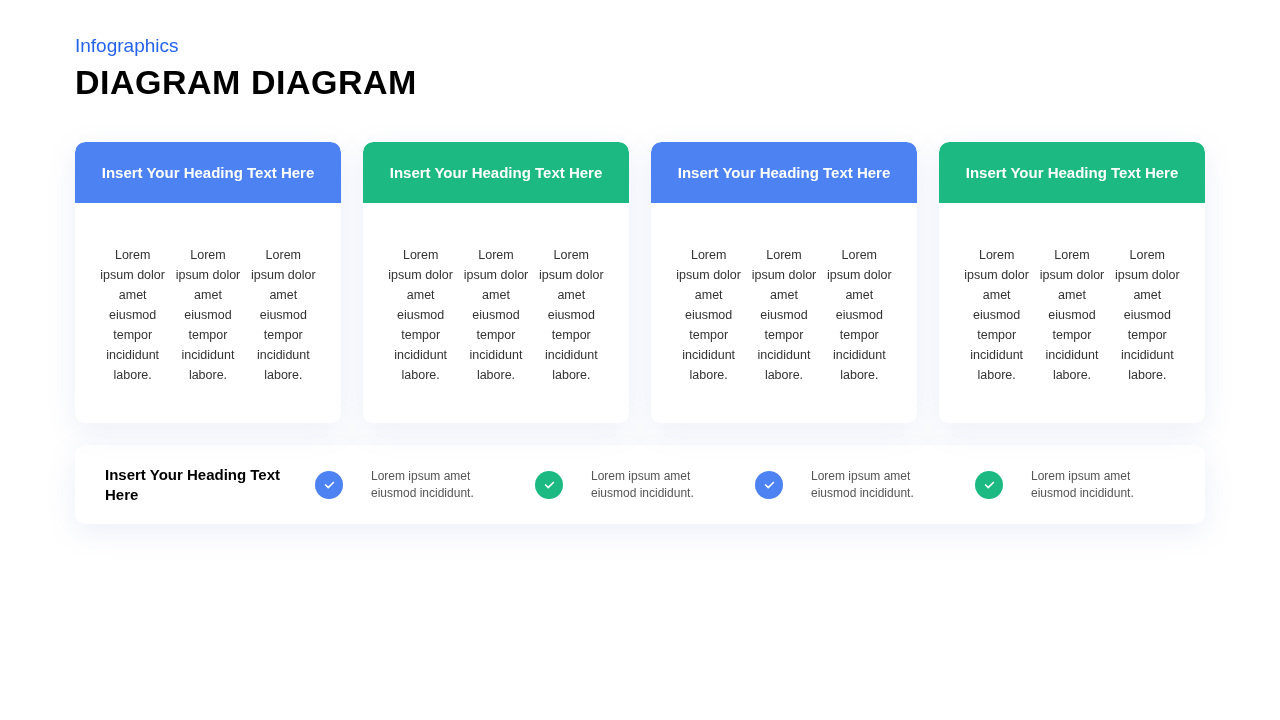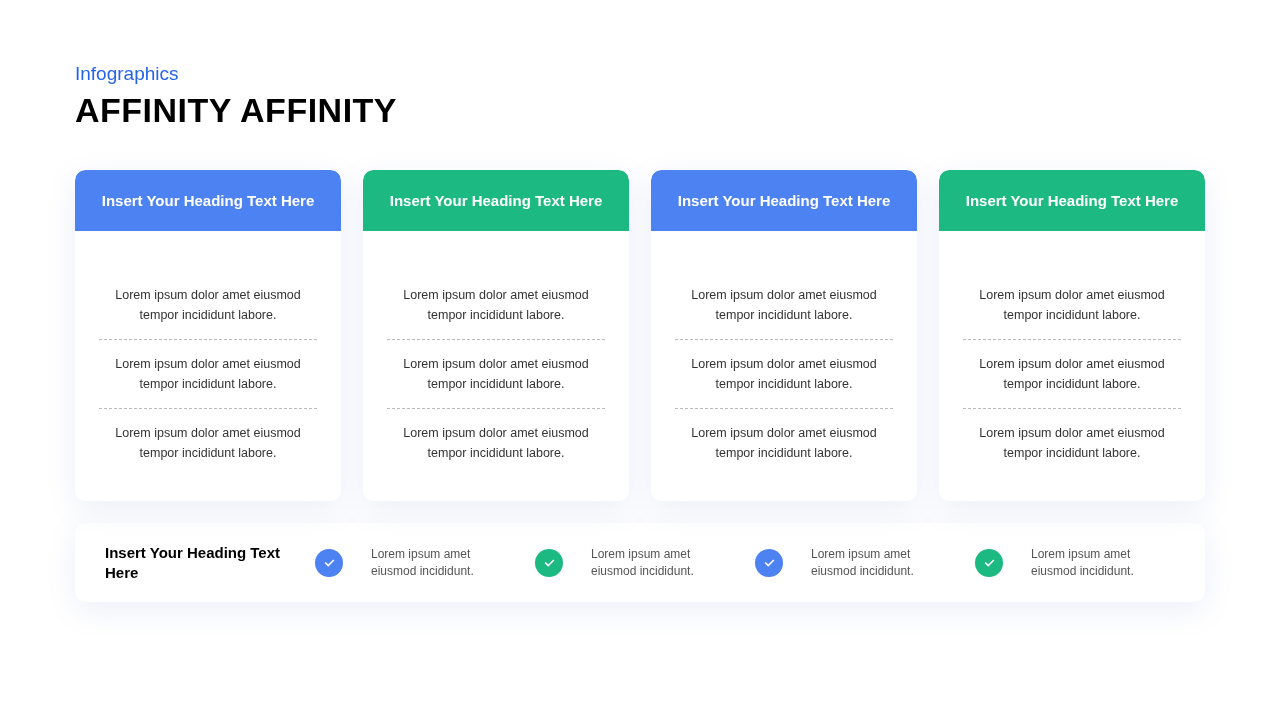--- a/index.html
+++ b/index.html
@@ -8,21 +8,20 @@
     height: 720px;
     background: #ffffff;
     font-family: Arial, Helvetica, sans-serif;
     padding: 35px 75px 30px 75px;
   }
   .subtitle {
     color: #2563eb;
     font-size: 19px;
     font-weight: 500;
     margin-bottom: 6px;
-    margin-top: 28px;
   }
   .title {
     color: #000000;
     font-size: 34px;
     font-weight: 800;
     letter-spacing: 0.5px;
     margin-bottom: 40px;
   }
   .cards-row {
     display: flex;
@@ -42,23 +41,23 @@
     color: #ffffff;
     text-align: center;
     font-size: 15px;
     font-weight: 700;
     padding: 20px 20px;
     line-height: 1.4;
     border-top-left-radius: 10px;
     border-top-right-radius: 10px;
   }
   .card-body {
-    padding: 40px 22px 24px 22px;
-    display: flex;
-    flex-direction: column;
+    padding: 28px 22px 24px 22px;
+    display: flex;
+    flex-direction: row;
   }
   .card-item {
     color: #333333;
     font-size: 12.5px;
     text-align: center;
     line-height: 1.6;
     padding: 14px 0;
   }
   .dashed-divider {
     border: none;
@@ -107,21 +106,21 @@
   .footer-text {
     color: #555555;
     font-size: 12px;
     line-height: 1.4;
   }
 </style>
 </head>
 <body>
 
 <div class="subtitle">Infographics</div>
-<div class="title">AFFINITY AFFINITY</div>
+<div class="title">DIAGRAM DIAGRAM</div>
 
 <div class="cards-row">
   <div class="card">
     <div class="card-header" style="background:#4d82f3;">Insert Your Heading Text Here</div>
     <div class="card-body">
       <div class="card-item">Lorem ipsum dolor amet eiusmod tempor incididunt  labore.</div>
       <hr class="dashed-divider">
       <div class="card-item">Lorem ipsum dolor amet eiusmod tempor incididunt  labore.</div>
       <hr class="dashed-divider">
       <div class="card-item">Lorem ipsum dolor amet eiusmod tempor incididunt  labore.</div>

